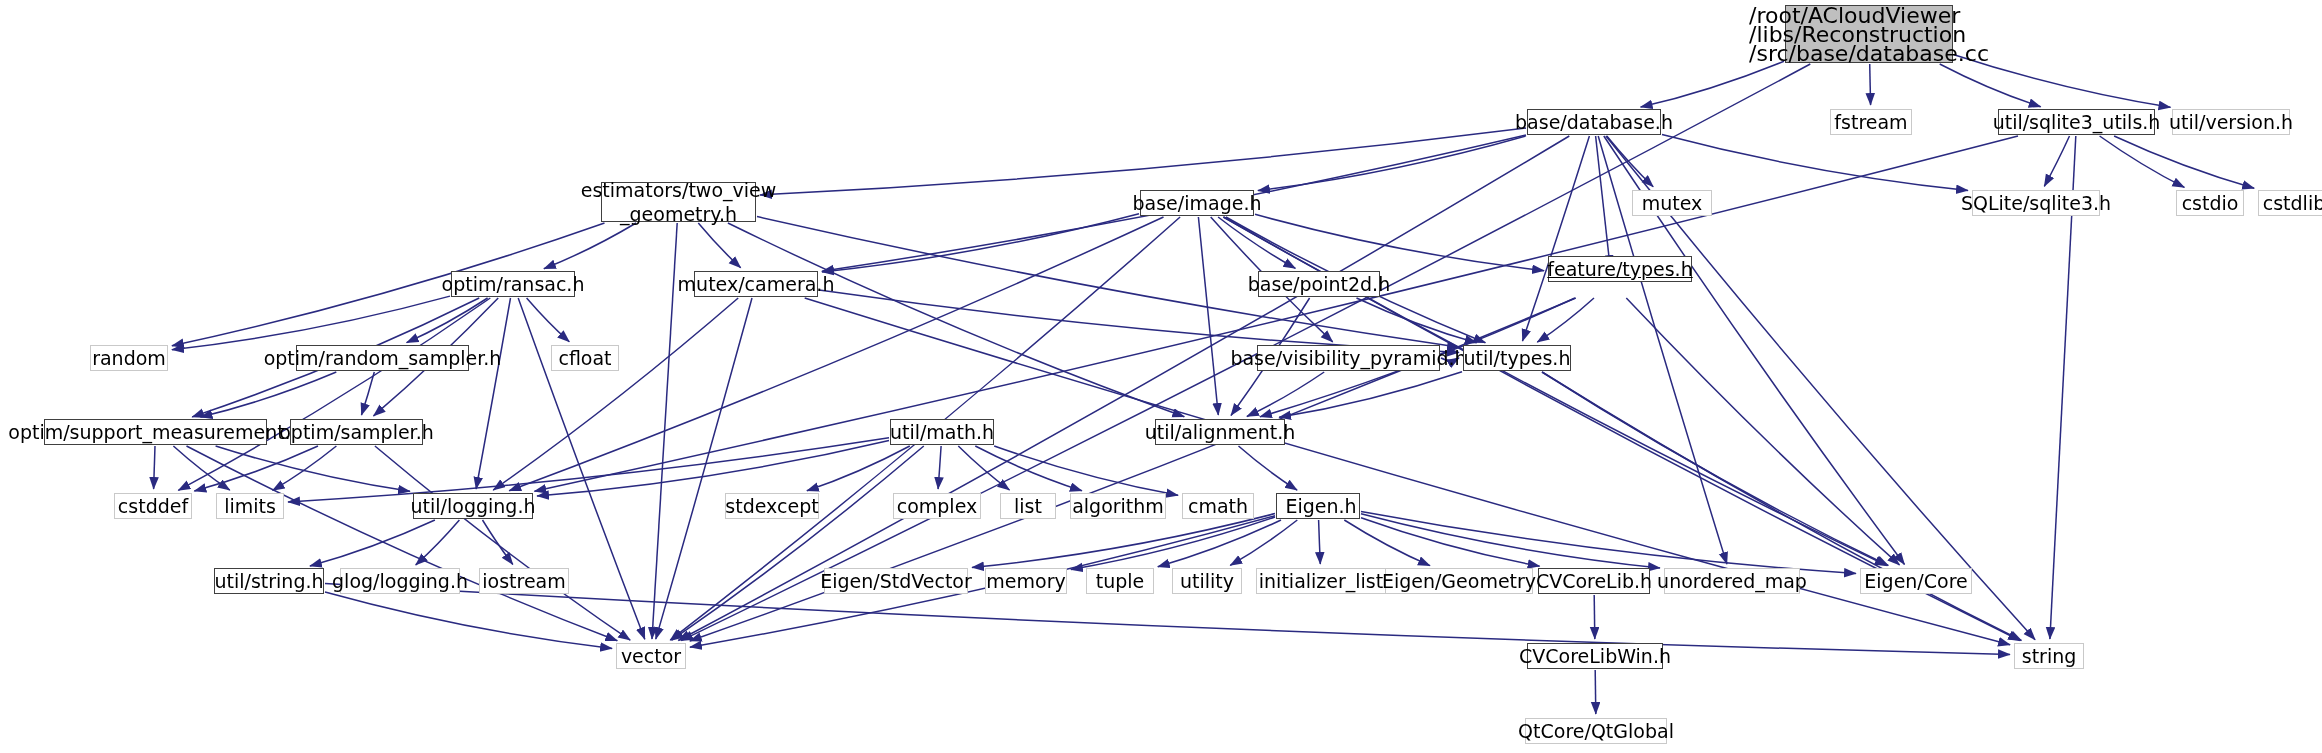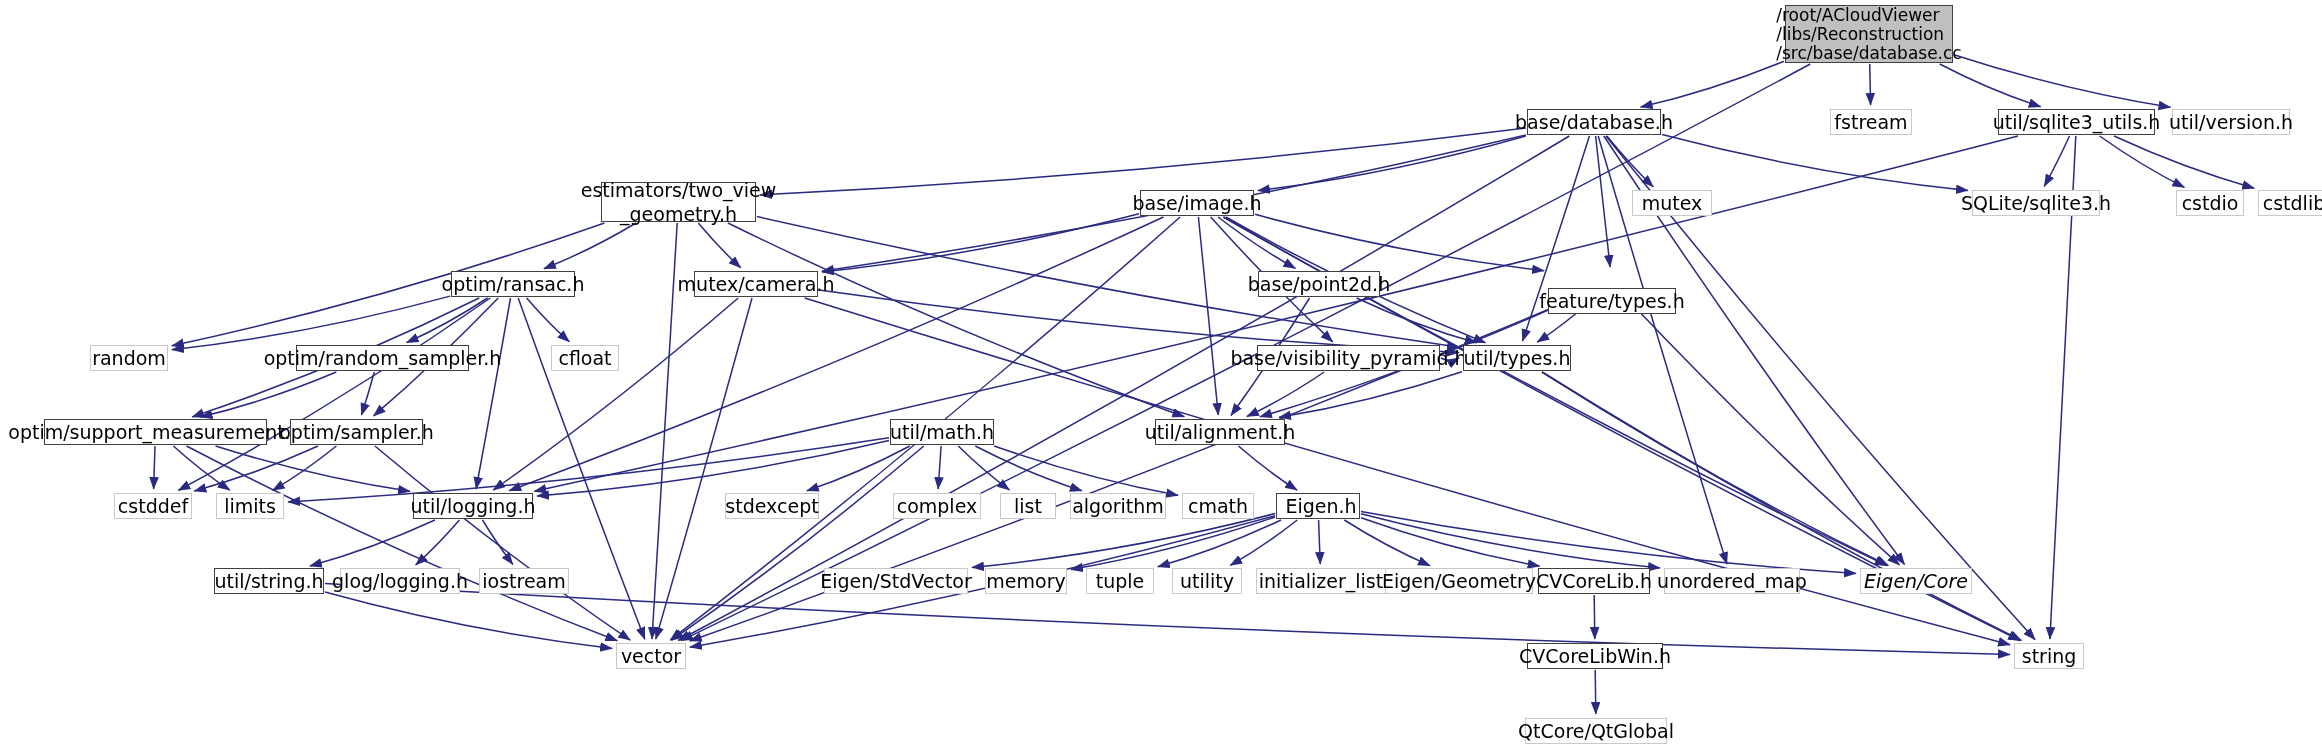--- a/index.html
+++ b/index.html
@@ -133,38 +133,38 @@
         <path d="M434.9,520.0 Q372.4,548.8 309.9,566.0" marker-end="url(#arw)"></path>
         <path d="M459.4,520.0 Q437.5,545.4 415.7,564.9" marker-end="url(#arw)"></path>
         <path d="M482.5,520.0 Q497.7,544.7 512.8,564.5" marker-end="url(#arw)"></path>
         <path d="M325.0,592.0 Q468.5,631.6 612.1,648.4" marker-end="url(#arw)"></path>
         <path d="M325.0,583.4 Q1167.5,633.6 2010.0,654.4" marker-end="url(#arw)"></path>
         <path d="M1594.2,595.0 Q1594.5,618.4 1594.8,639.0" marker-end="url(#arw)"></path>
         <path d="M1595.2,670.0 Q1595.5,693.4 1595.8,714.0" marker-end="url(#arw)"></path>
       </g>
   </svg>
   <div id="node-layer">
-      <div class="node root" style="left: 1785px; top: 5px; width: 168px; height: 58px;"><span class="lbl" style="text-align: left; font-size: 17px; line-height: 19px;">/root/ACloudViewer
+      <div class="node root" style="left: 1785px; top: 5px; width: 168px; height: 58px;"><span class="lbl" style="text-align: left; font-size: 22px; line-height: 19px;">/root/ACloudViewer
 /libs/Reconstruction
 /src/base/database.cc</span></div>
       <div class="node hdr" style="left: 1527px; top: 109px; width: 134px; height: 26px;"><span class="lbl">base/database.h</span></div>
       <div class="node sys" style="left: 1830px; top: 109px; width: 82px; height: 26px;"><span class="lbl">fstream</span></div>
       <div class="node hdr" style="left: 1998px; top: 109px; width: 157px; height: 26px;"><span class="lbl">util/sqlite3_utils.h</span></div>
       <div class="node sys" style="left: 2172px; top: 109px; width: 118px; height: 26px;"><span class="lbl">util/version.h</span></div>
       <div class="node hdr" style="left: 601px; top: 182px; width: 155px; height: 40px;"><span class="lbl">estimators/two_view
 _geometry.h</span></div>
       <div class="node hdr" style="left: 1140px; top: 190px; width: 114px; height: 26px;"><span class="lbl">base/image.h</span></div>
       <div class="node sys" style="left: 1632px; top: 190px; width: 80px; height: 26px;"><span class="lbl">mutex</span></div>
       <div class="node sys" style="left: 1972px; top: 190px; width: 128px; height: 26px;"><span class="lbl">SQLite/sqlite3.h</span></div>
       <div class="node sys" style="left: 2176px; top: 190px; width: 68px; height: 26px;"><span class="lbl">cstdio</span></div>
       <div class="node sys" style="left: 2258px; top: 190px; width: 72px; height: 26px;"><span class="lbl">cstdlib</span></div>
       <div class="node hdr" style="left: 451px; top: 271px; width: 124px; height: 26px;"><span class="lbl">optim/ransac.h</span></div>
       <div class="node hdr" style="left: 694px; top: 271px; width: 124px; height: 26px;"><span class="lbl">mutex/camera.h</span></div>
       <div class="node hdr" style="left: 1258px; top: 271px; width: 122px; height: 26px;"><span class="lbl">base/point2d.h</span></div>
-      <div class="node hdr" style="left: 1548px; top: 288px; width: 128px; height: 26px;"><span class="lbl">feature/types.h</span></div>
+      <div class="node hdr" style="left: 1548px; top: 256px; width: 144px; height: 26px; text-decoration: underline;"><span class="lbl">feature/types.h</span></div>
       <div class="node sys" style="left: 90px; top: 345px; width: 78px; height: 26px;"><span class="lbl">random</span></div>
       <div class="node hdr" style="left: 296px; top: 345px; width: 173px; height: 26px;"><span class="lbl">optim/random_sampler.h</span></div>
       <div class="node sys" style="left: 551px; top: 345px; width: 68px; height: 26px;"><span class="lbl">cfloat</span></div>
       <div class="node hdr" style="left: 1257px; top: 345px; width: 183px; height: 26px;"><span class="lbl">base/visibility_pyramid.h</span></div>
       <div class="node hdr" style="left: 1463px; top: 345px; width: 108px; height: 26px;"><span class="lbl">util/types.h</span></div>
       <div class="node hdr" style="left: 44px; top: 419px; width: 223px; height: 26px;"><span class="lbl">optim/support_measurement.h</span></div>
       <div class="node hdr" style="left: 290px; top: 419px; width: 133px; height: 26px;"><span class="lbl">optim/sampler.h</span></div>
       <div class="node hdr" style="left: 890px; top: 419px; width: 104px; height: 26px;"><span class="lbl">util/math.h</span></div>
       <div class="node hdr" style="left: 1155px; top: 419px; width: 130px; height: 26px;"><span class="lbl">util/alignment.h</span></div>
       <div class="node sys" style="left: 114px; top: 493px; width: 78px; height: 26px;"><span class="lbl">cstddef</span></div>
@@ -180,19 +180,19 @@
       <div class="node sys" style="left: 340px; top: 568px; width: 120px; height: 26px;"><span class="lbl">glog/logging.h</span></div>
       <div class="node sys" style="left: 479px; top: 568px; width: 90px; height: 26px;"><span class="lbl">iostream</span></div>
       <div class="node sys" style="left: 824px; top: 568px; width: 144px; height: 26px;"><span class="lbl">Eigen/StdVector</span></div>
       <div class="node sys" style="left: 985px; top: 568px; width: 82px; height: 26px;"><span class="lbl">memory</span></div>
       <div class="node sys" style="left: 1086px; top: 568px; width: 68px; height: 26px;"><span class="lbl">tuple</span></div>
       <div class="node sys" style="left: 1172px; top: 568px; width: 70px; height: 26px;"><span class="lbl">utility</span></div>
       <div class="node sys" style="left: 1256px; top: 568px; width: 130px; height: 26px;"><span class="lbl">initializer_list</span></div>
       <div class="node sys" style="left: 1385px; top: 568px; width: 148px; height: 26px;"><span class="lbl">Eigen/Geometry</span></div>
       <div class="node hdr" style="left: 1538px; top: 568px; width: 112px; height: 26px;"><span class="lbl">CVCoreLib.h</span></div>
       <div class="node sys" style="left: 1664px; top: 568px; width: 136px; height: 26px;"><span class="lbl">unordered_map</span></div>
-      <div class="node sys" style="left: 1860px; top: 568px; width: 112px; height: 26px; font-style: italic;"><span class="lbl">Eigen/Core</span></div>
+      <div class="node sys" style="left: 1860px; top: 568px; width: 112px; height: 26px;"><span class="lbl">Eigen/Core</span></div>
       <div class="node sys" style="left: 616px; top: 643px; width: 70px; height: 26px;"><span class="lbl">vector</span></div>
       <div class="node hdr" style="left: 1527px; top: 643px; width: 136px; height: 26px;"><span class="lbl">CVCoreLibWin.h</span></div>
       <div class="node sys" style="left: 2014px; top: 643px; width: 70px; height: 26px;"><span class="lbl">string</span></div>
       <div class="node sys" style="left: 1525px; top: 718px; width: 142px; height: 26px;"><span class="lbl">QtCore/QtGlobal</span></div>
     </div>
 </div>
 
 </body></html>

